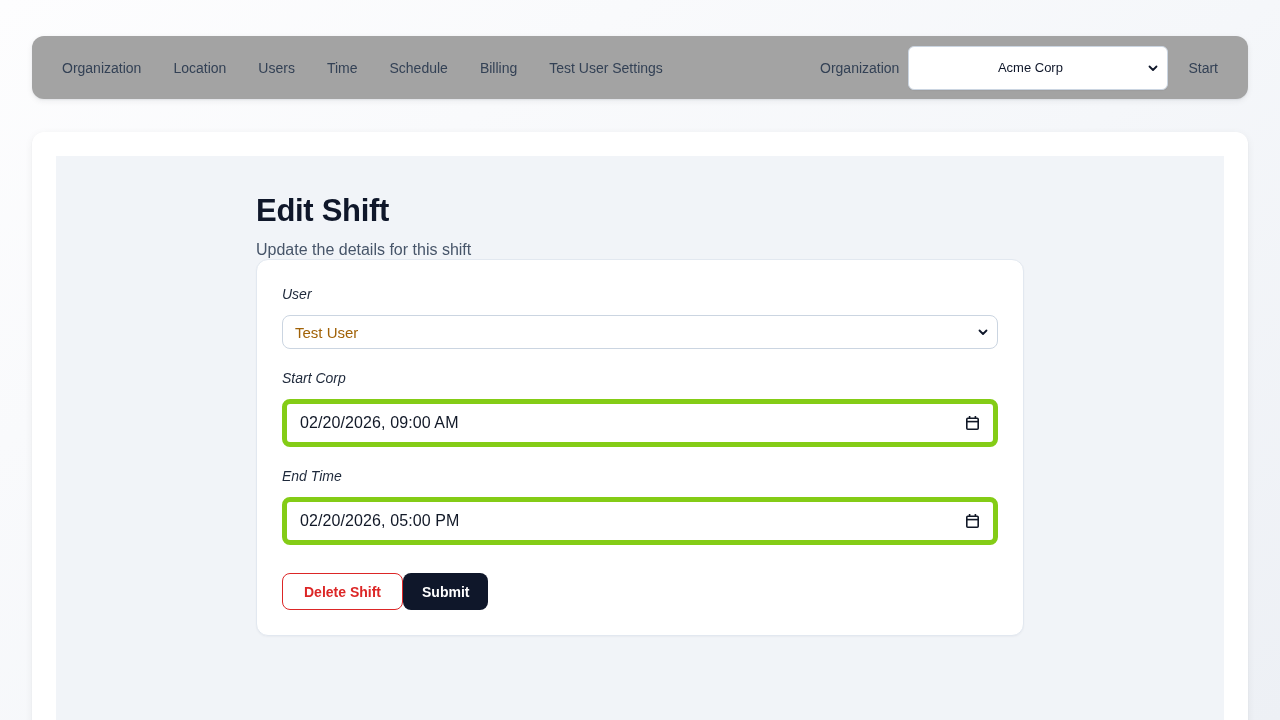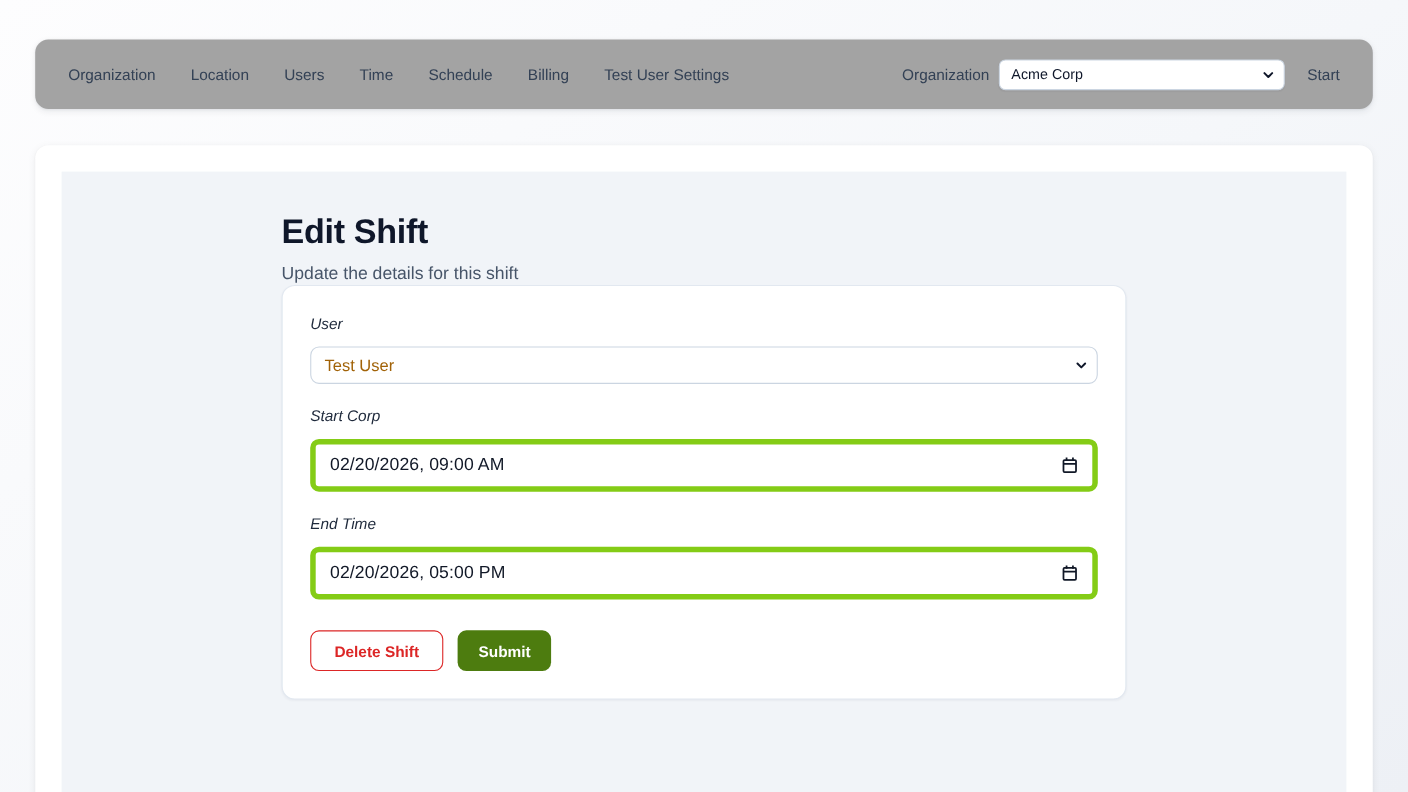--- a/index.html
+++ b/index.html
@@ -27,32 +27,33 @@
     color: #334155;
     text-decoration: none;
     cursor: pointer;
     white-space: nowrap;
   }
   .nav-right { margin-left: auto; display: flex; align-items: center; }
   .org-label { font-size: 14px; color: #334155; margin-right: 9px; }
   .select-wrap { position: relative; display: inline-block; }
   .org-select {
     width: 260px;
-    height: 28px;
+    height: 44px;
     appearance: none;
     -webkit-appearance: none;
     background: #ffffff;
     border: 1px solid #cbd5e1;
     border-radius: 6px;
     padding: 0 26px 0 10px;
     font-family: "Liberation Sans", sans-serif;
     font-size: 13px;
     color: #0f172a;
     box-shadow: 0 1px 1px rgba(16,24,40,.04);
     cursor: pointer;
+    text-align: center;
   }
   .chevron {
     position: absolute;
     right: 8px; top: 50%;
     transform: translateY(-50%);
     pointer-events: none;
     display: flex;
   }
   .logout { font-size: 14px; color: #334155; margin-left: 20px; text-decoration: none; cursor: pointer; }
 
@@ -124,40 +125,40 @@
     display: flex;
     align-items: center;
     justify-content: space-between;
     font-size: 16px;
     color: #111827;
     cursor: text;
   }
   .dt-value { letter-spacing: 0.1px; }
   .cal-icon { display: flex; cursor: pointer; }
 
-  .btn-row { display: flex; align-items: flex-end; gap: 13px; margin-top: 28px; }
+  .btn-row { display: flex; align-items: flex-end; gap: 0; margin-top: 28px; }
   .btn {
     height: 37px;
     border-radius: 8px;
     font-family: "Liberation Sans", sans-serif;
     font-size: 14px;
     font-weight: 700;
     cursor: pointer;
     display: inline-flex;
     align-items: center;
     justify-content: center;
   }
   .btn-danger-outline {
     background: #ffffff;
     border: 1.5px solid #dc2626;
     color: #dc2626;
     padding: 0 21px;
   }
   .btn-primary {
-    background: #4d7c0f;
+    background: #0f172a;
     border: none;
     color: #ffffff;
     padding: 0 19px;
   }
 </style>
 </head>
 <body>
 
 <nav class="navbar">
   <div class="nav-links">

